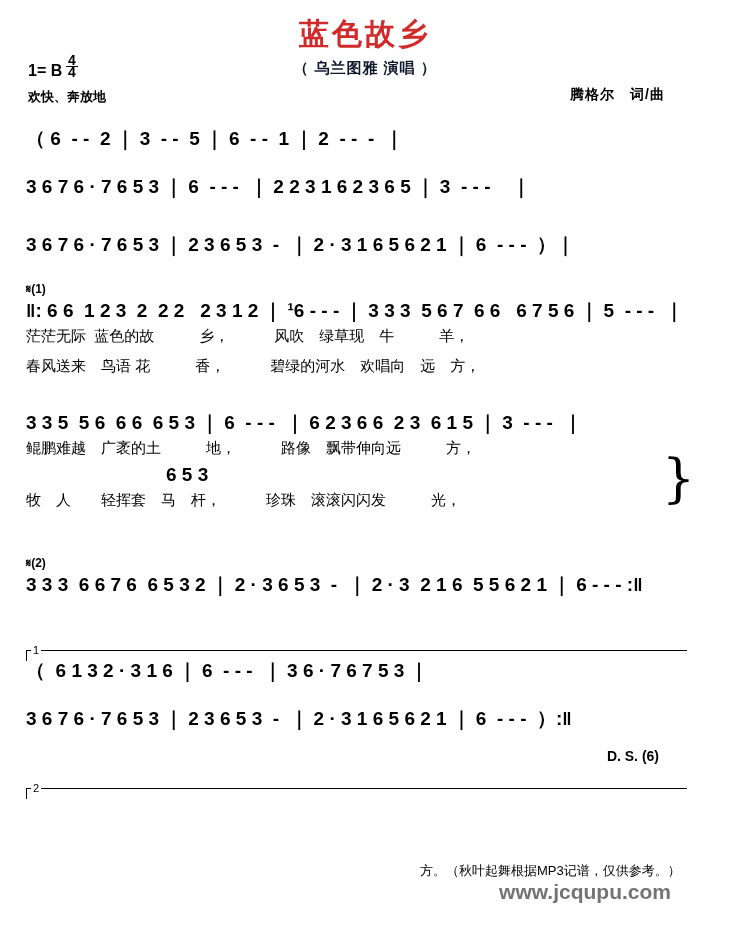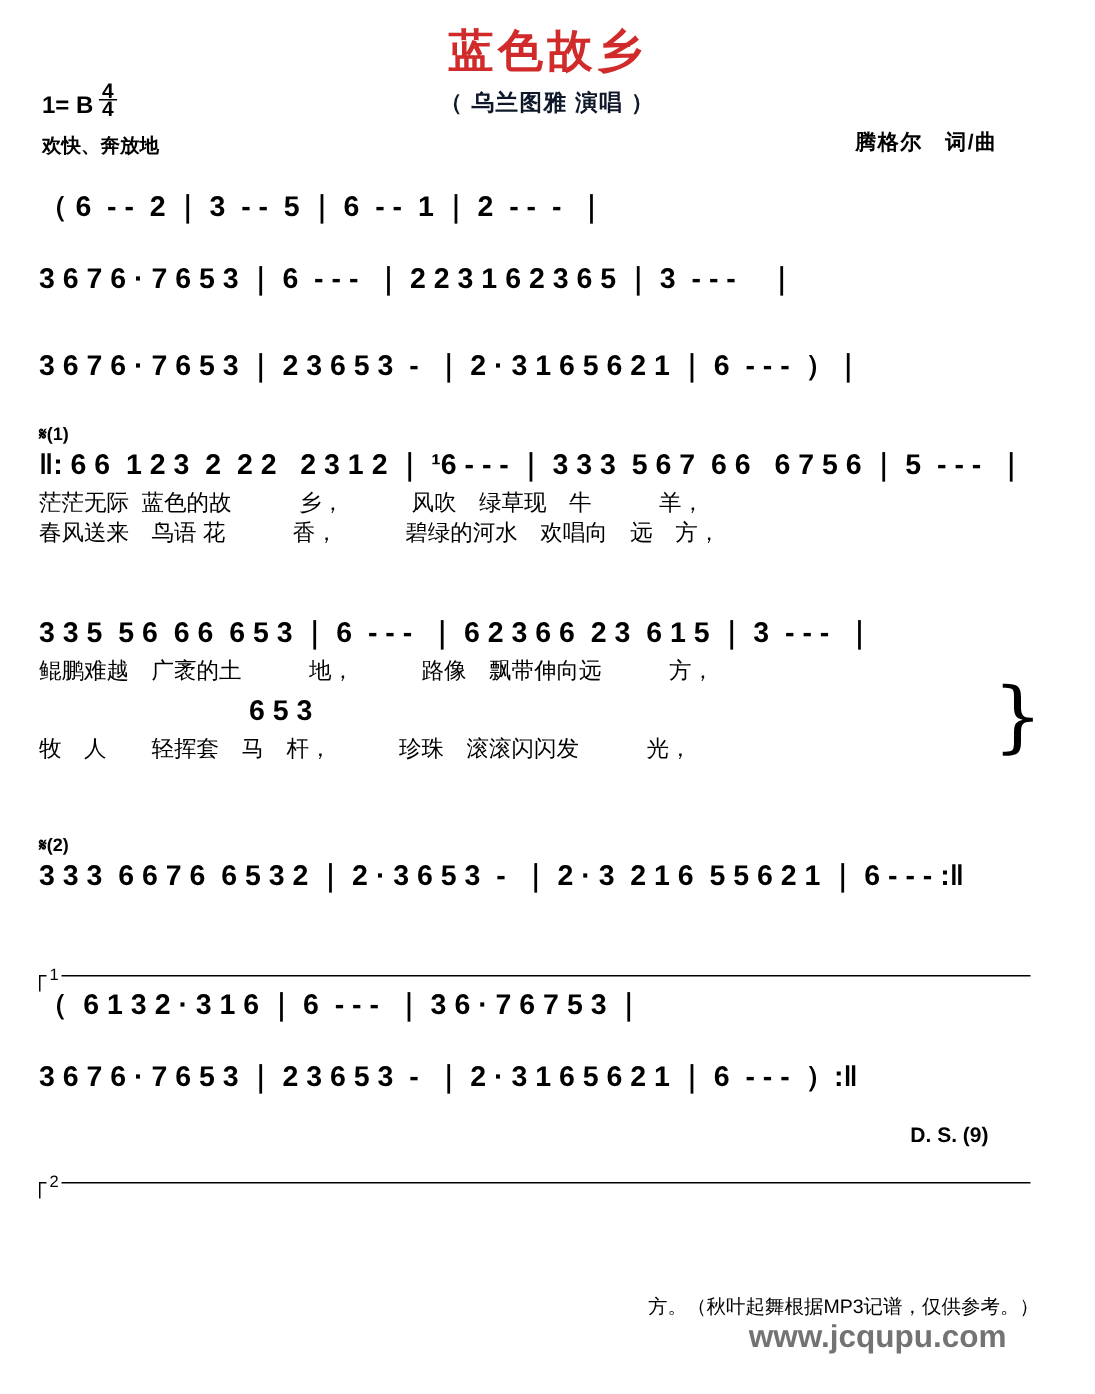--- a/index.html
+++ b/index.html
@@ -54,35 +54,35 @@
     font-family:Liberation Sans, sans-serif;
   }
   .notes{
     font-size:19px;font-weight:bold;letter-spacing:0px;
     white-space:pre;line-height:22px;
   }
   .lyric{
     font-size:15px;white-space:pre;line-height:20px;letter-spacing:0px;
     margin-top:4px;
   }
-  .lyric2{margin-top:0;}
+  .lyric2{margin-top:10px;}
   .seg-label{
     position:absolute;font-size:12px;font-weight:bold;
   }
 
   
   .brace{
     position:absolute;font-size:52px;line-height:52px;
     font-family:"DejaVu Serif",serif;
   }
   .ds-note{
     position:absolute;font-size:14px;font-weight:bold;
   }
   .bottom-note{
-    position:absolute;font-size:13px;margin-left:12px;
+    position:absolute;font-size:13px;
   }
   .ending{
     position:absolute;border-top:1.6px solid #000;border-left:1.6px solid #000;
     height:10px;
   }
   .ending span{
     position:absolute;top:-7px;left:4px;font-size:11px;background:#fff;padding:0 2px;
   }
 </style>
 </head>
@@ -136,21 +136,21 @@
   <div class="ending" style="left:26px;top:650px;width:660px;">
     <span>1</span>
   </div>
   <div class="row" style="top:660px;">
     <div class="notes">（  6 1 3 2 · 3 1 6 ｜ 6  - - -  ｜ 3 6 · 7 6 7 5 3 ｜</div>
   </div>
 
   <div class="row" style="top:708px;">
     <div class="notes">3 6 7 6 · 7 6 5 3 ｜ 2 3 6 5 3  -  ｜ 2 · 3 1 6 5 6 2 1 ｜ 6  - - -  ）:‖</div>
   </div>
-  <div class="ds-note" style="right:36px;top:748px;">D. S. (9)</div>
+  <div class="ds-note" style="right:36px;top:748px;">D. S. (6)</div>
 
   <div class="ending" style="left:26px;top:788px;width:660px;">
     <span>2</span>
   </div>
   <div class="bottom-note" style="left:420px;top:862px;">方。（秋叶起舞根据MP3记谱，仅供参考。）</div>
 
   <div class="watermark">www.jcqupu.com</div>
 
 </div>
 

